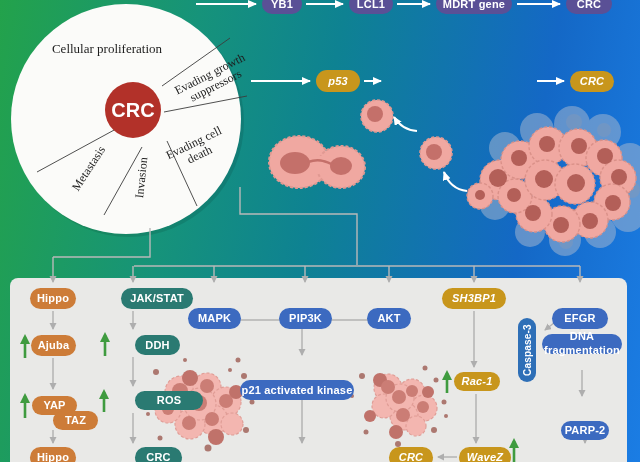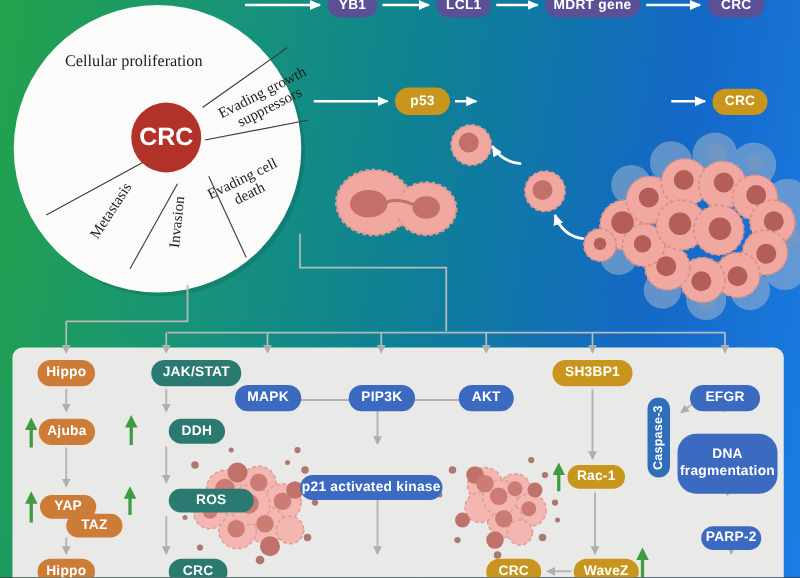--- a/index.html
+++ b/index.html
@@ -5,21 +5,21 @@
   html,body{margin:0;padding:0;background:#333;}
   .stage{position:relative;width:640px;height:462px;overflow:hidden;
     background:linear-gradient(100deg,#23a24b 0%,#16937a 28%,#0e8292 48%,#1468c6 78%,#1b7de4 100%);
     font-family:"Liberation Sans",sans-serif;}
   .panel{position:absolute;left:10px;top:278px;width:617px;height:200px;background:#e9e9e7;border-radius:8px;}
   svg.decor{position:absolute;left:0;top:0;z-index:2;}
   .pill{position:absolute;z-index:3;border-radius:11px;color:#fff;
     font:700 11px/1.1 "Liberation Sans",sans-serif;display:flex;align-items:center;justify-content:center;
     text-align:center;letter-spacing:.2px;}
   .purple{background:#5a5096;}
-  .gold{background:#c8961c;}
+  .gold{background:#c8961c;font-style:italic;}
   .orange{background:#cd7c38;}
   .teal{background:#2a7a72;margin-left:24px;}
   .blue{background:#3c6ac0;margin-top:20px;}
   .dkblue{background:#2e6fb7;}
   .multiline{border-radius:15px;flex-direction:column;line-height:1.25;}
   .vertpill{writing-mode:vertical-rl;transform:rotate(180deg);font-size:10px;border-radius:9px;}
   .wheel-label{position:absolute;z-index:3;color:#1d1d1d;font-family:"Liberation Serif",serif;
     text-align:center;line-height:1.12;}
   .crc-center{position:absolute;z-index:3;color:#fff;font:700 20px "Liberation Sans",sans-serif;text-align:center;}
 </style>
@@ -280,21 +280,21 @@
   <div class="pill teal" style="left:97px;top:288px;width:72px;height:21px">JAK/STAT</div>
   <div class="pill blue" style="left:188px;top:288px;width:53px;height:21px">MAPK</div>
   <div class="pill blue" style="left:279px;top:288px;width:53px;height:21px">PIP3K</div>
   <div class="pill blue" style="left:367px;top:288px;width:44px;height:21px">AKT</div>
   <div class="pill gold" style="left:442px;top:288px;width:64px;height:21px">SH3BP1</div>
   <div class="pill blue" style="left:552px;top:288px;width:56px;height:21px">EFGR</div>
 
   <div class="pill orange" style="left:31px;top:335px;width:45px;height:21px">Ajuba</div>
   <div class="pill teal" style="left:111px;top:335px;width:45px;height:20px">DDH</div>
   <div class="pill dkblue vertpill" style="left:518px;top:318px;width:18px;height:64px">Caspase-3</div>
-  <div class="pill blue multiline" style="left:542px;top:327px;width:80px;height:48px">DNA fragmentation</div>
+  <div class="pill blue multiline" style="left:542px;top:314px;width:80px;height:20px">DNA fragmentation</div>
 
   <div class="pill orange" style="left:32px;top:396px;width:45px;height:19px">YAP</div>
   <div class="pill orange" style="left:53px;top:411px;width:45px;height:19px">TAZ</div>
   <div class="pill teal" style="left:111px;top:391px;width:68px;height:19px">ROS</div>
   <div class="pill blue" style="left:240px;top:360px;width:114px;height:20px">p21 activated kinase</div>
   <div class="pill gold" style="left:454px;top:372px;width:46px;height:19px">Rac-1</div>
   <div class="pill blue" style="left:561px;top:401px;width:48px;height:19px">PARP-2</div>
 
   <div class="pill orange" style="left:30px;top:447px;width:46px;height:21px">Hippo</div>
   <div class="pill teal" style="left:111px;top:447px;width:47px;height:21px">CRC</div>

